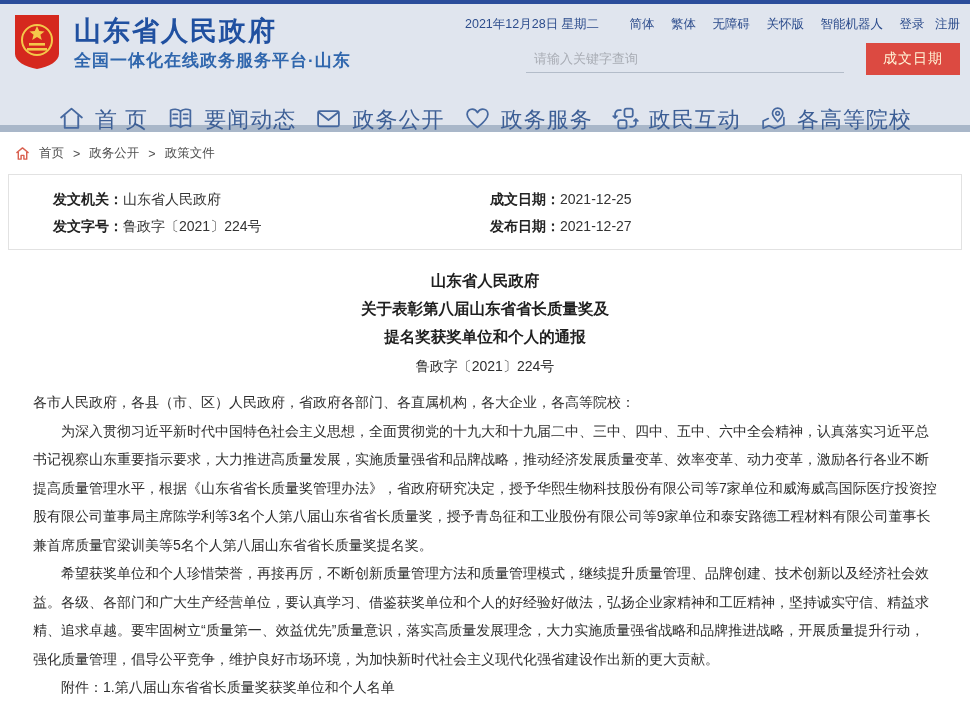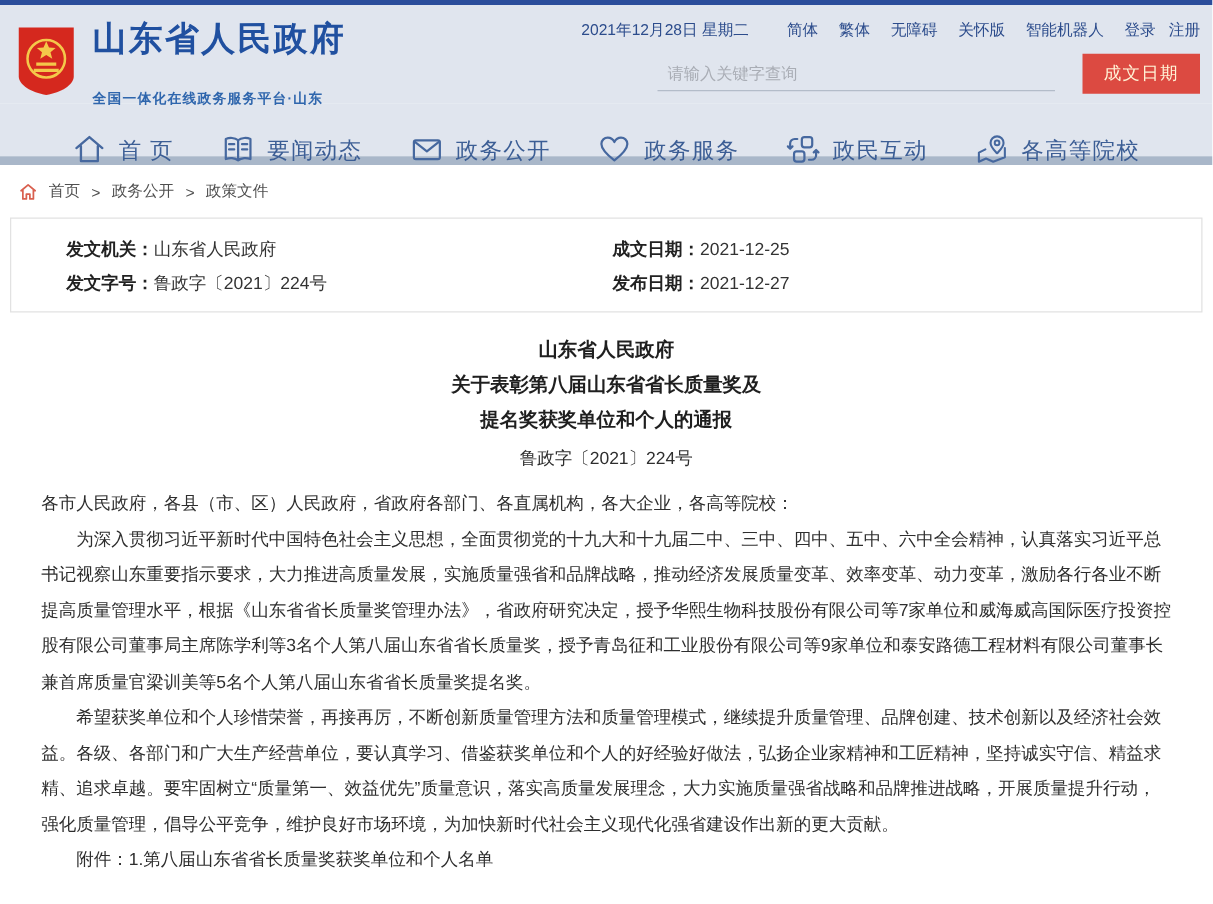--- a/index.html
+++ b/index.html
@@ -8,40 +8,40 @@
   .page { width: 970px; height: 723px; position: relative; background:#fff; }
 
   
   .top-strip { height: 4px; background:#2b4d9b; }
 
   
   header { background:#e0e5ee; height: 79px; position: relative; }
   .brand { position:absolute; left:12px; top:9px; display:flex; align-items:center; }
   .brand-text { margin-left:12px; }
   .site-title { font-size:27px; font-weight:bold; color:#2050a0; letter-spacing:2px; }
-  .site-subtitle { font-size:11px; font-weight:bold; color:#2f66ad; margin-top:22px; letter-spacing:1px; }
+  .site-subtitle { font-size:17px; font-weight:bold; color:#2f66ad; margin-top:0; letter-spacing:1px; }
 
   .header-right { position:absolute; right:10px; top:12px; text-align:right; }
   .top-row { font-size:12.5px; color:#2c4c8c; white-space:nowrap; }
   .top-row .date { margin-right:14px; }
   .top-row a { color:#2c4c8c; text-decoration:none; margin-left:13px; cursor:pointer; }
   .top-row a.tight { margin-left:7px; }
   .search-row { margin-top:10px; display:flex; align-items:center; justify-content:flex-end; }
   .search-row input { width:318px; border:none; border-bottom:1px solid #b3bcc9; background:transparent;
       font-size:13px; padding:5px 8px 6px; color:#0369a1; outline:none;
       font-family:"Liberation Sans","DejaVu Sans",sans-serif; }
   .search-row input::placeholder { color:#a9adb5; }
   .search-row button { background:#dc4a41; color:#fff3d6; border:none; font-size:14px;
       padding:7px 17px; margin-left:22px; cursor:pointer; letter-spacing:1px;
       font-family:"Liberation Sans","DejaVu Sans",sans-serif; }
 
   
   nav { background:#e0e5ee; height:42px; display:flex; align-items:center;
       justify-content:space-between; padding:0 58px; }
-  .nav-item { display:flex; align-items:center; gap:10px; color:#3c5e95; font-size:18px;
+  .nav-item { display:flex; gap:10px; color:#3c5e95; font-size:22px;
       cursor:pointer; white-space:nowrap; letter-spacing:1px;margin-top:31px; }
   .nav-item svg { display:block; }
   .nav-strip { height:7px; background:#a9b7c9; }
 
   
   .breadcrumb { display:flex; align-items:center; gap:9px; padding:13px 0 9px 15px;
       font-size:12.5px; color:#4f4f4f; }
   .breadcrumb .crumb { cursor:pointer; }
   .breadcrumb .sep { color:#4f4f4f; }
 

